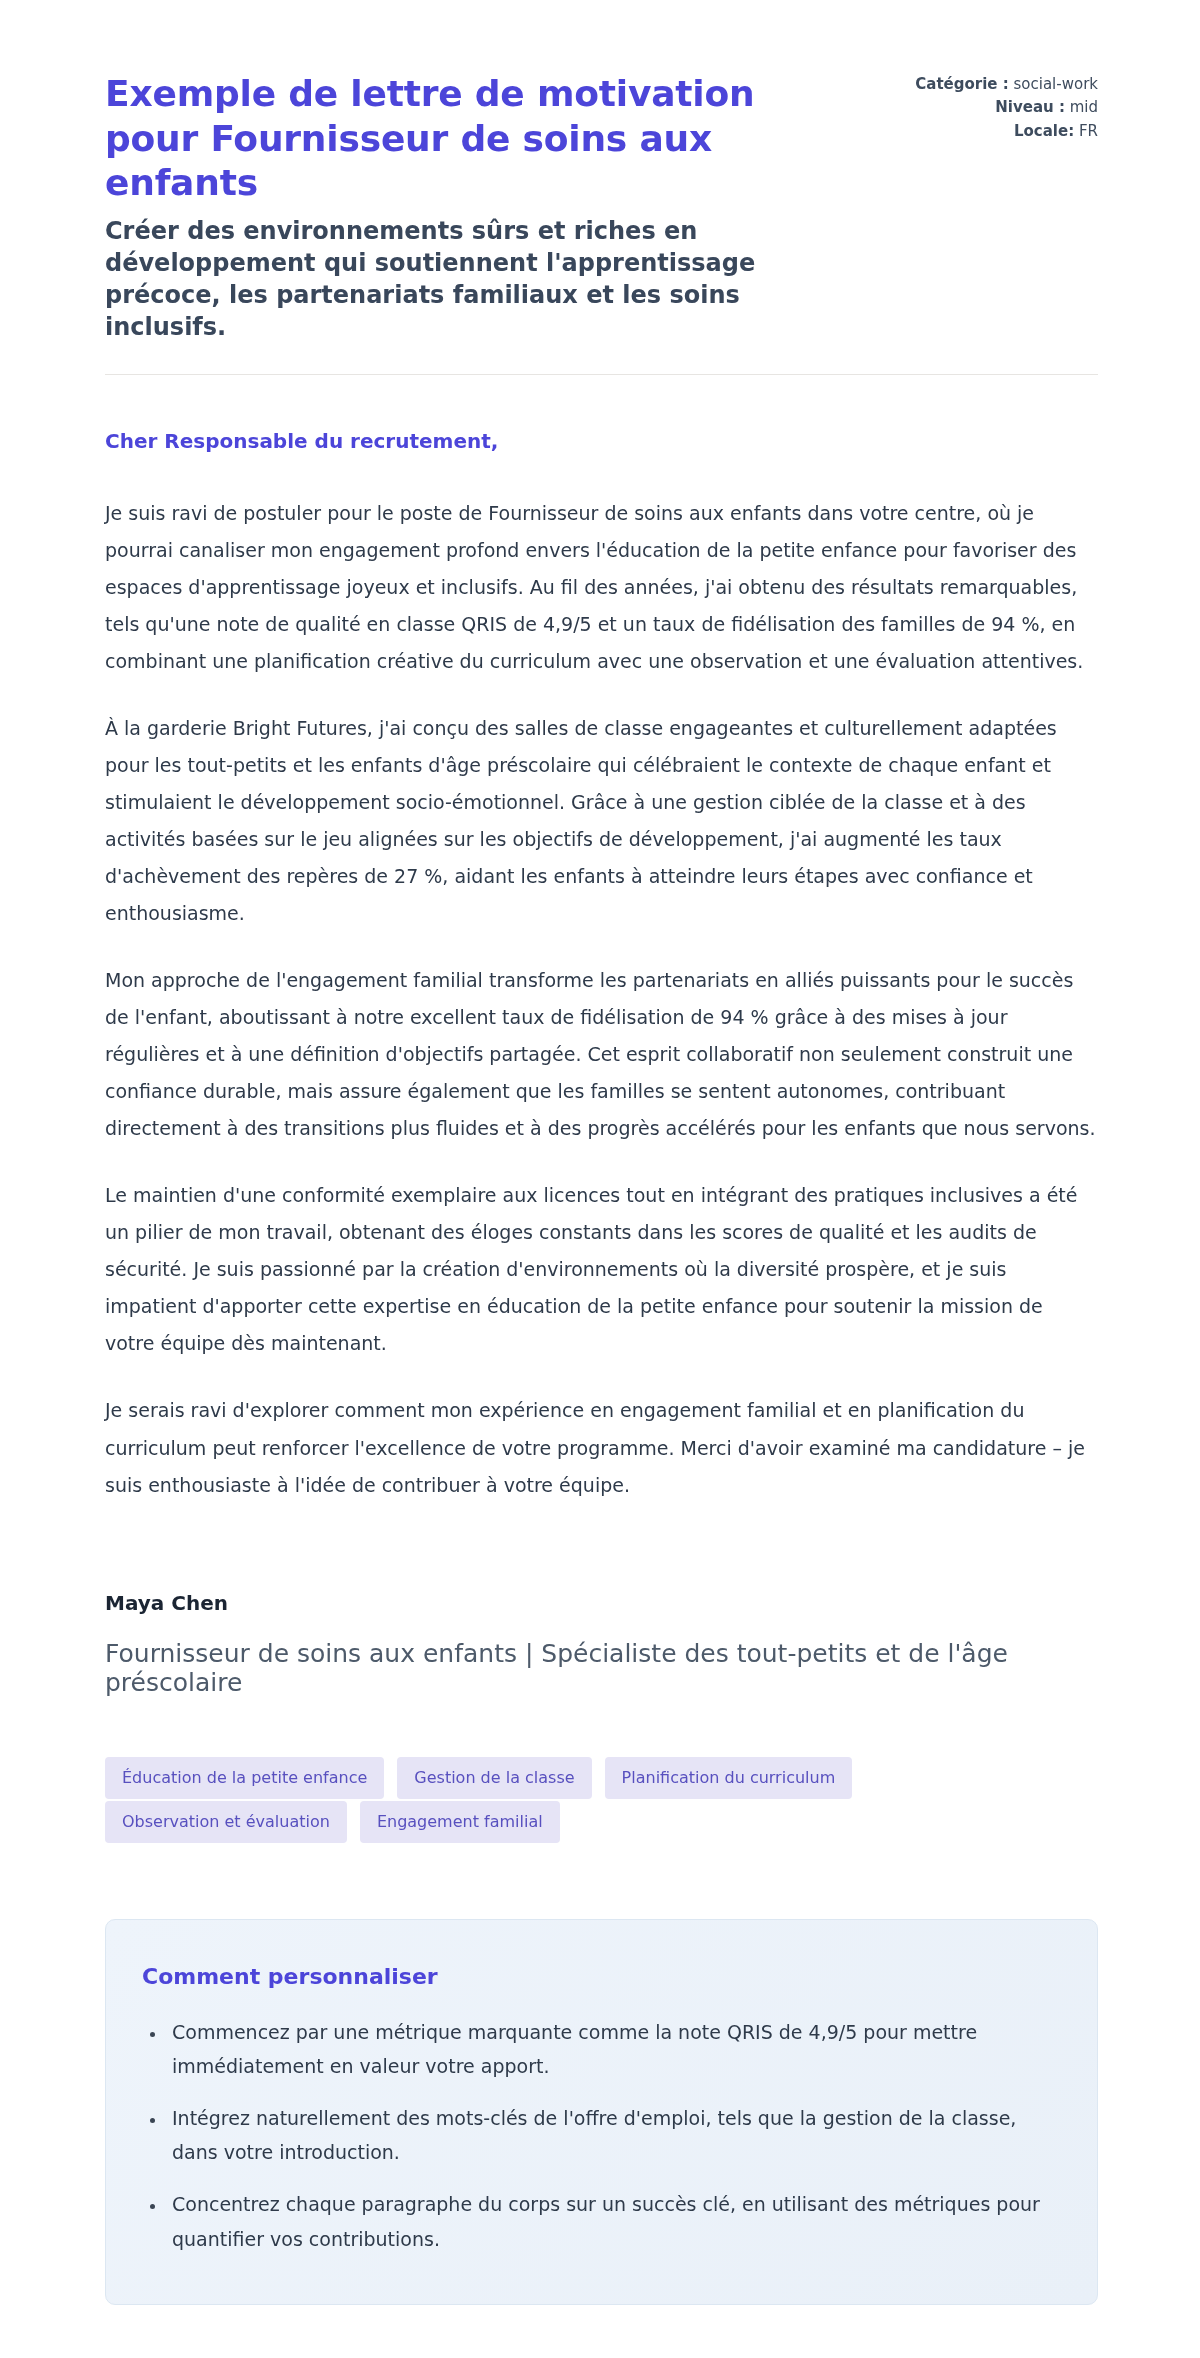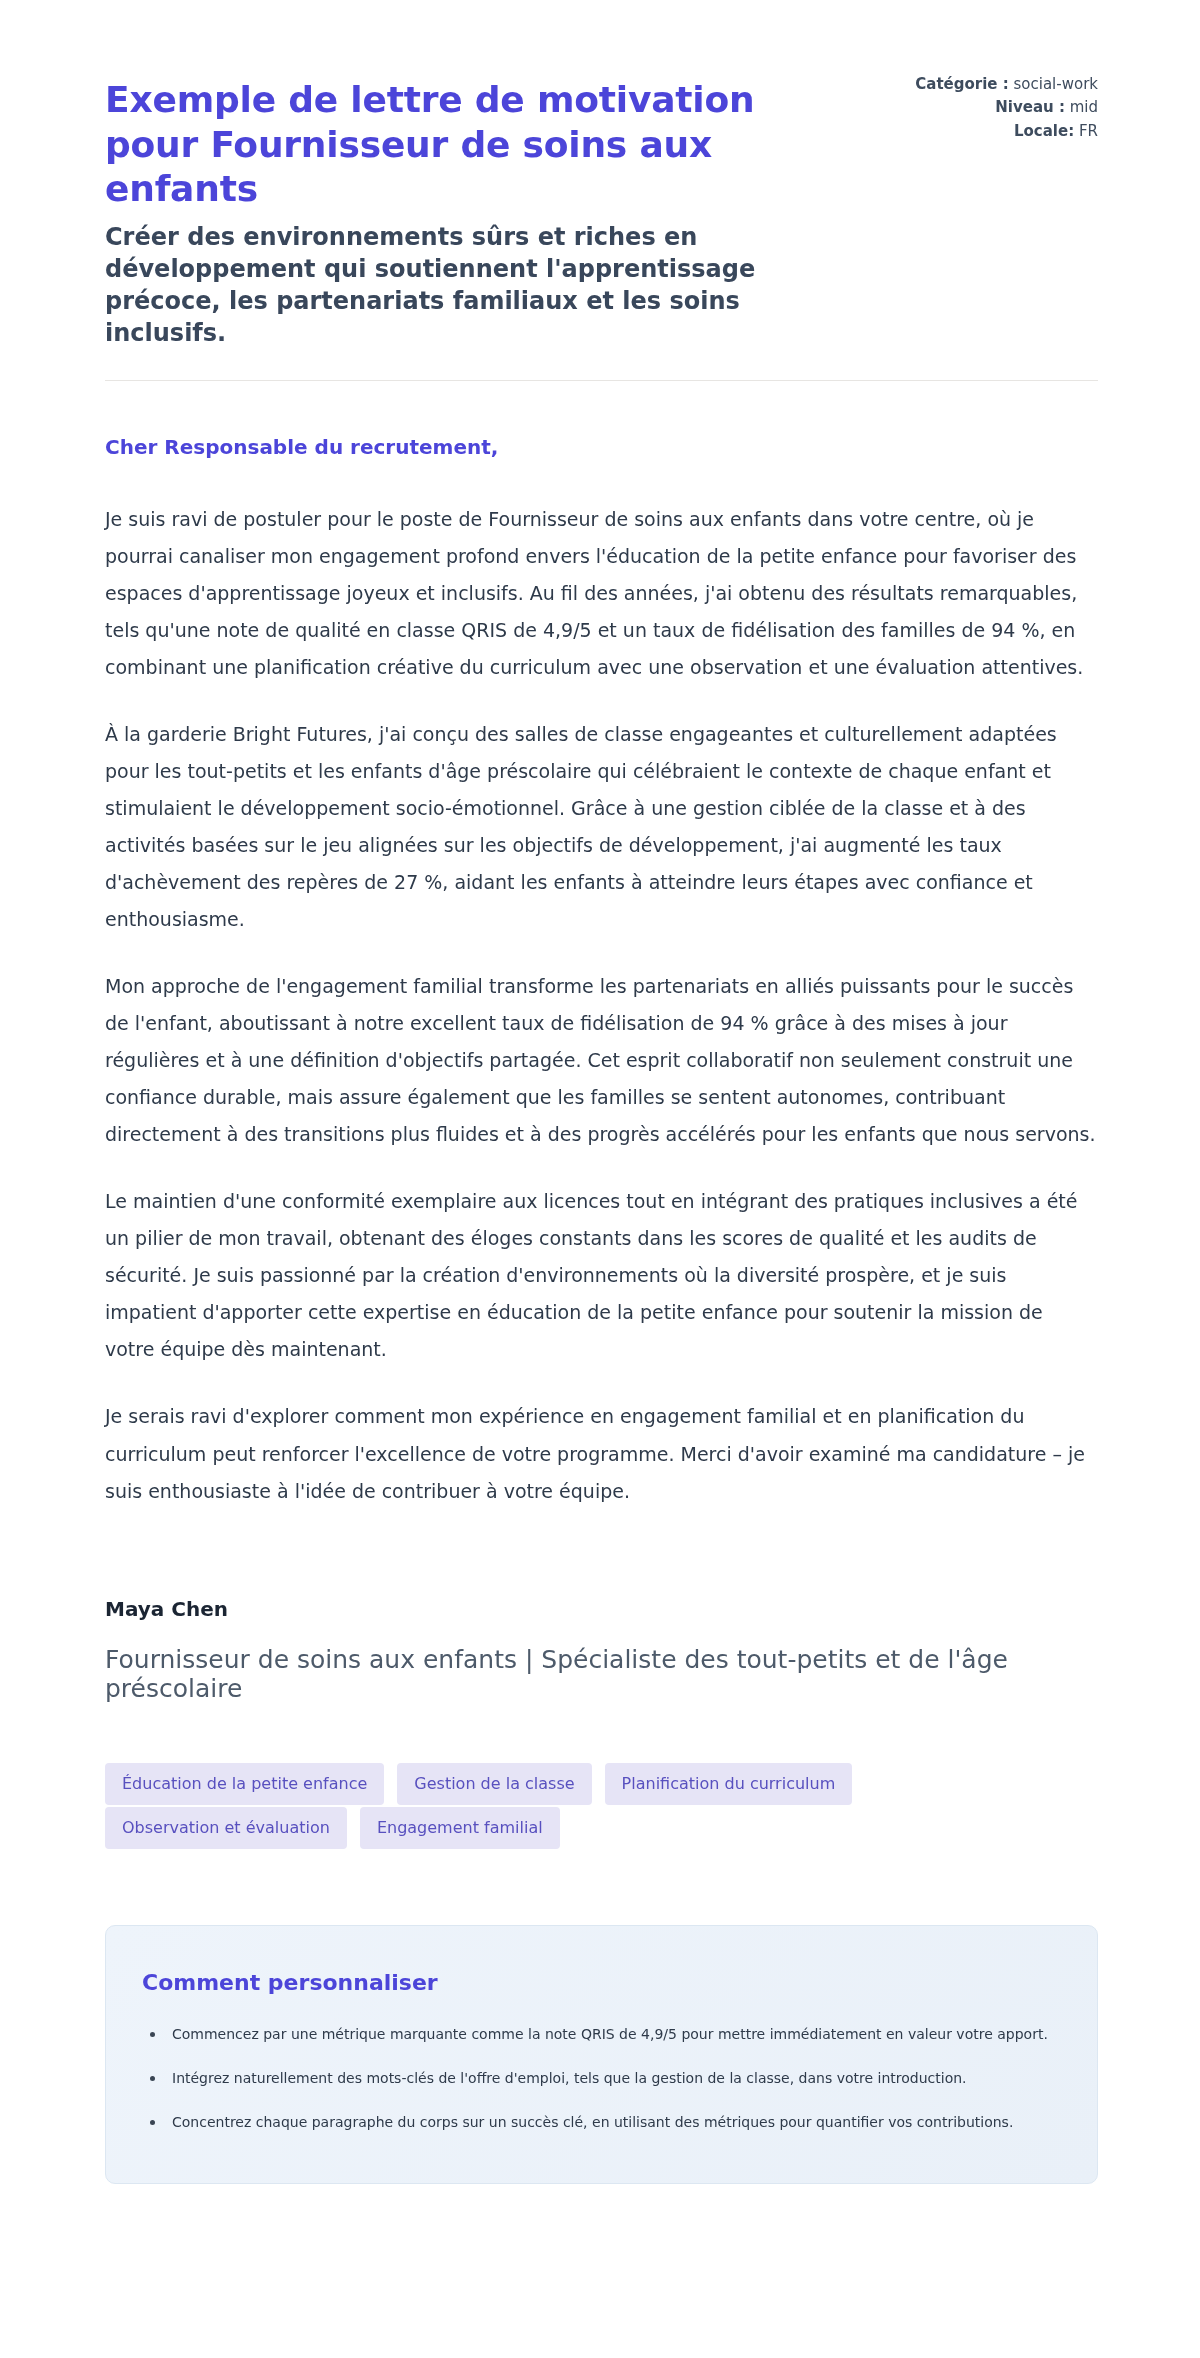--- a/index.html
+++ b/index.html
@@ -30,21 +30,21 @@
     padding:68px 102px 60px 105px;
   }
   
   .header{
     display:flex;
     justify-content:space-between;
     align-items:flex-start;
   }
   .title-block{width:705px;}
   h1.page-title{
-    margin:10px 0 10px 0;
+    margin:4px 0 10px 0;
     font-size:36px;
     line-height:1.24;
     font-weight:bold;
     color:var(--accent);
     letter-spacing:-0.2px;
   }
   .page-subtitle{
     margin:0;
     font-size:24px;
     line-height:1.33;
@@ -126,21 +126,21 @@
     color:var(--accent);
   }
   .tips-list{
     margin:0;
     padding:0 0 0 24px;
     list-style:disc;
   }
   .tips-list li{
     margin:0 0 18px 0;
     padding-left:6px;
-    font-size:14px;
+    font-size:19px;
     line-height:1.8;
     color:var(--body-text);
   }
   .tips-list li::marker{color:#3a4554;font-size:15px;}
 </style>
 </head>
 <body>
 
 <div class="page">
 

